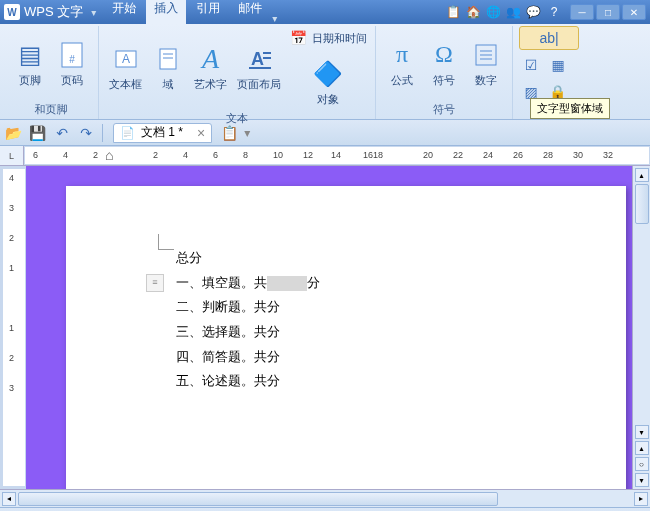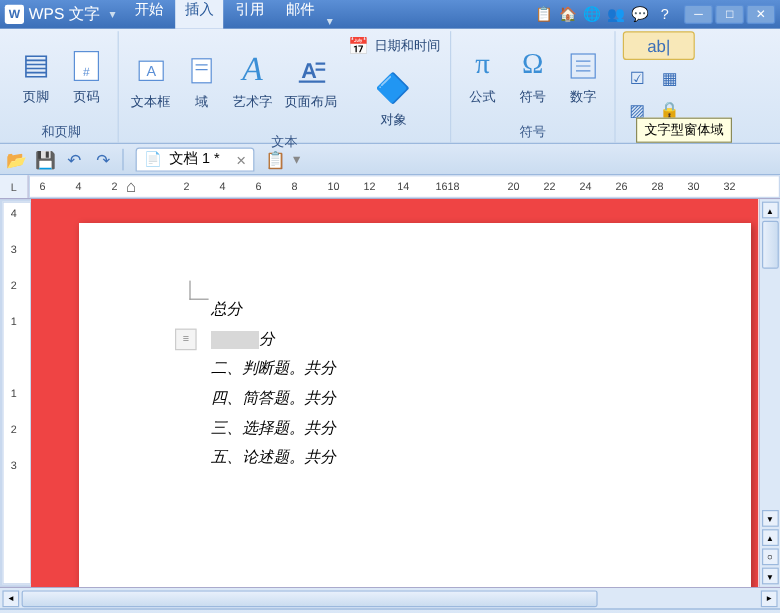--- a/index.html
+++ b/index.html
@@ -32,21 +32,21 @@
 .doctab { height:20px; background:#fff; border:1px solid #9bb8dd; border-radius:3px 3px 0 0; display:flex; align-items:center; padding:0 6px; gap:6px; margin-left:4px; }
 .doctab .close { color:#888; cursor:pointer; font-size:14px; margin-left:8px; }
 .ruler-row { height:20px; background:#d8e4f3; display:flex; border-bottom:1px solid #aac; }
 .ruler-corner { width:24px; background:#e8f0fb; border-right:1px solid #aac; display:flex; align-items:center; justify-content:center; font-size:9px; color:#555; }
 .hruler { flex:1; background:#fff; position:relative; font-size:9px; color:#444; overflow:hidden; border:1px solid #c8d8ee;}
 .hruler .tick { position:absolute; top:3px; }
 .hruler .indent { position:absolute; left:80px; top:0; font-size:14px; color:#555; }
 .workspace { display:flex; height:323px; }
 .vruler { width:24px; background:#fff; border-right:1px solid #c8d8ee; position:relative; font-size:9px; color:#444; margin:2px 0 2px 2px; border:1px solid #c8d8ee;}
 .vruler .vtick { position:absolute; left:6px; }
-.docarea { flex:1; background:#ef4444; overflow:auto; position:relative; padding:20px 0 0 40px;font-style:italic; }
+.docarea { flex:1; background:#8b5cf6; overflow:auto; position:relative; padding:20px 0 0 40px; }
 .page { width:560px; min-height:400px; background:#fff; box-shadow:2px 2px 6px rgba(0,0,0,.3); padding:60px 110px; font-size:13px; line-height:1.9; color:#000; position:relative; }
 .page .cursor-mark { position:absolute; left:92px; top:48px; width:16px; height:16px; border-left:1px solid #999; border-bottom:1px solid #999; }
 .page .para { display:flex; align-items:center; }
 .para-icon { position:absolute; left:80px; width:18px; height:18px; border:1px solid #ccc; background:#f4f4f4; font-size:9px; display:flex; align-items:center; justify-content:center; color:#888; }
 .fill-box { display:inline-block; width:40px; height:15px; background:#d8d8d8; vertical-align:middle; }
 .vscroll { width:18px; background:#dce8f7; border-left:1px solid #aac; display:flex; flex-direction:column; align-items:center; padding:2px 0; gap:2px; }
 .sbtn { width:14px; height:14px; background:#e8f0fb; border:1px solid #9bb8dd; font-size:8px; display:flex; align-items:center; justify-content:center; cursor:pointer; }
 .sthumb { width:14px; flex:0 0 40px; background:linear-gradient(90deg,#e8f0fb,#cadcf0); border:1px solid #9bb8dd; border-radius:2px; cursor:pointer; }
 .strack { flex:1; }
 .hscroll-row { height:18px; background:#dce8f7; border-top:1px solid #aac; display:flex; align-items:center; }
@@ -259,31 +259,32 @@
     </div>
   <div class="docarea">
     <div class="page">
       <div class="cursor-mark"></div>
       <div id="doc-lines">
           <div class="para">
             <span>总分</span>
           </div>
           <div class="para">
             <span class="para-icon">≡</span>
+            <span>一、填空题。共</span>
             <span class="fill-box"></span>
             <span>分</span>
           </div>
           <div class="para">
             <span>二、判断题。共分</span>
           </div>
           <div class="para">
+            <span>三、选择题。共分</span>
+          </div>
+          <div class="para">
             <span>四、简答题。共分</span>
-          </div>
-          <div class="para">
-            <span>三、选择题。共分</span>
           </div>
           <div class="para">
             <span>五、论述题。共分</span>
           </div>
         </div>
     </div>
   </div>
   <div class="vscroll">
     <div class="sbtn">▴</div>
     <div class="sthumb"></div>

